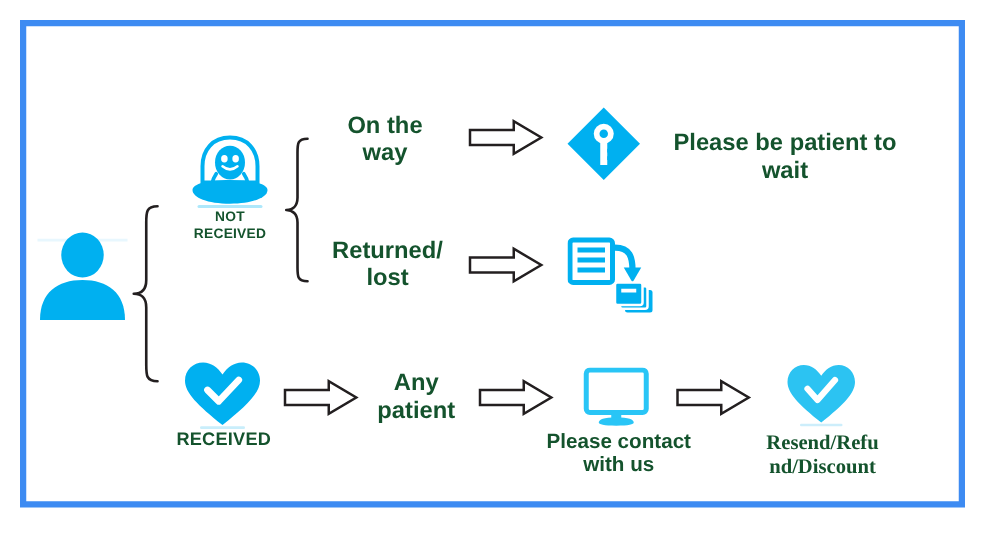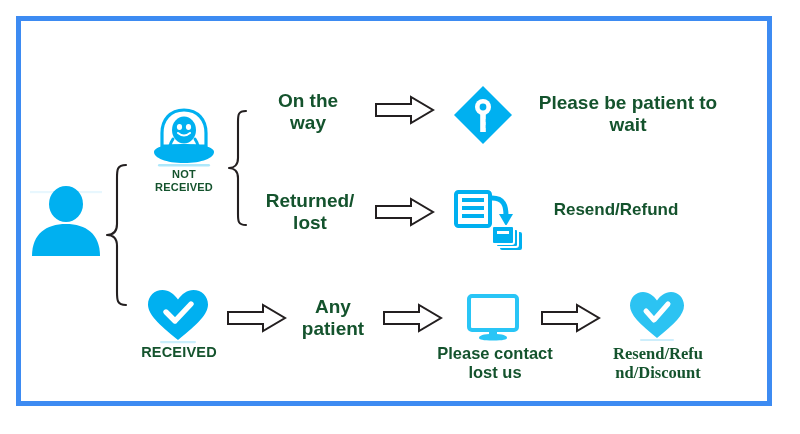--- a/index.html
+++ b/index.html
@@ -103,21 +103,21 @@
     <svg width="62" height="62" viewBox="0 0 62 62">
       <rect x="31" y="2" width="41" height="41" transform="rotate(45 31 2)" fill="#00b0f0"></rect>
       <circle cx="31" cy="23" r="8" fill="#ffffff"></circle>
       <circle cx="31" cy="23" r="3.4" fill="#00b0f0"></circle>
       <rect x="28.2" y="28" width="5.6" height="20" fill="#ffffff"></rect>
       <rect x="33.8" y="35" width="4.6" height="3" fill="#00b0f0"></rect>
       <rect x="33.8" y="41" width="4.6" height="3" fill="#00b0f0"></rect>
     </svg>
   </div>
 
-  <div class="label bold" style="left:512px;top:92px;width:232px;font-size:19px;">Please be patient to
+  <div class="label bold" style="left:512px;top:104px;width:232px;font-size:19px;">Please be patient to
 wait</div>
 
   <div class="label bold" style="left:246px;top:190px;width:128px;font-size:19px;text-align:center;">Returned/
 lost</div>
 
   <div class="abs arrow" style="left:374px;top:196px;width:62px;height:32px;">
     <svg width="62" height="32" viewBox="0 0 62 32">
       <path d="M2 10 L37 10 L37 3 L59 16 L37 29 L37 22 L2 22 Z" fill="#ffffff" stroke="#231f20" stroke-width="2"></path>
     </svg>
   </div>
@@ -130,21 +130,20 @@
       <rect x="8" y="26" width="22" height="4" fill="#00b0f0"></rect>
       <path d="M38 10 C50 10 52 18 52 28" fill="none" stroke="#00b0f0" stroke-width="5" stroke-linecap="butt"></path>
       <path d="M45 26 L59 26 L52 38 Z" fill="#00b0f0"></path>
       <rect x="46" y="44" width="22" height="18" rx="2" fill="#00b0f0"></rect>
       <rect x="42" y="41" width="22" height="18" rx="2" fill="#00b0f0" stroke="#ffffff" stroke-width="2"></rect>
       <rect x="38" y="38" width="22" height="18" rx="2" fill="#00b0f0" stroke="#ffffff" stroke-width="2"></rect>
       <rect x="43" y="43" width="12" height="3" fill="#ffffff"></rect>
     </svg>
   </div>
 
-  <div class="label semi" style="left:528px;top:200px;width:176px;font-size:17px;">Resend/Refund</div>
 
   <div class="abs icon" style="left:146px;top:288px;width:64px;height:56px;">
     <svg width="64" height="56" viewBox="0 0 64 56">
       <path d="M32 52 C12 36 2 26 2 16.5 C2 8 8.6 2 16.5 2 C23 2 28 6 32 11.5 C36 6 41 2 47.5 2 C55.4 2 62 8 62 16.5 C62 26 52 36 32 52 Z" fill="#00b0f0"></path>
       <path d="M20 24 L29 33 L45 16" fill="none" stroke="#ffffff" stroke-width="5.4" stroke-linecap="round" stroke-linejoin="round"></path>
       <rect x="14" y="53" width="36" height="2.2" rx="1.1" fill="#c9eefb"></rect>
     </svg>
   </div>
   <div class="label bold" style="left:134px;top:344px;width:90px;font-size:14.5px;letter-spacing:0.2px;">RECEIVED</div>
 
@@ -164,21 +163,21 @@
   </div>
 
   <div class="abs icon" style="left:466px;top:294px;width:54px;height:48px;">
     <svg width="54" height="48" viewBox="0 0 54 48">
       <rect x="3" y="2" width="48" height="34" rx="3" fill="none" stroke="#29c5f6" stroke-width="4"></rect>
       <rect x="23" y="35" width="8" height="6" fill="#29c5f6"></rect>
       <path d="M13 44 C13 41.5 17 40 27 40 C37 40 41 41.5 41 44 C41 45.6 37 46.5 27 46.5 C17 46.5 13 45.6 13 44 Z" fill="#29c5f6"></path>
     </svg>
   </div>
   <div class="label semi" style="left:424px;top:344px;width:142px;font-size:16.5px;">Please contact
-lost us</div>
+with us</div>
 
   <div class="abs arrow" style="left:540px;top:302px;width:62px;height:32px;">
     <svg width="62" height="32" viewBox="0 0 62 32">
       <path d="M2 10 L37 10 L37 3 L59 16 L37 29 L37 22 L2 22 Z" fill="#ffffff" stroke="#231f20" stroke-width="2"></path>
     </svg>
   </div>
 
   <div class="abs icon" style="left:628px;top:290px;width:58px;height:52px;">
     <svg width="58" height="52" viewBox="0 0 58 52">
       <path d="M29 48 C11 33.5 2 24.5 2 15.5 C2 7.8 8 2 15 2 C21 2 25.5 5.6 29 10.5 C32.5 5.6 37 2 43 2 C50 2 56 7.8 56 15.5 C56 24.5 47 33.5 29 48 Z" fill="#2cc3f2"></path>

